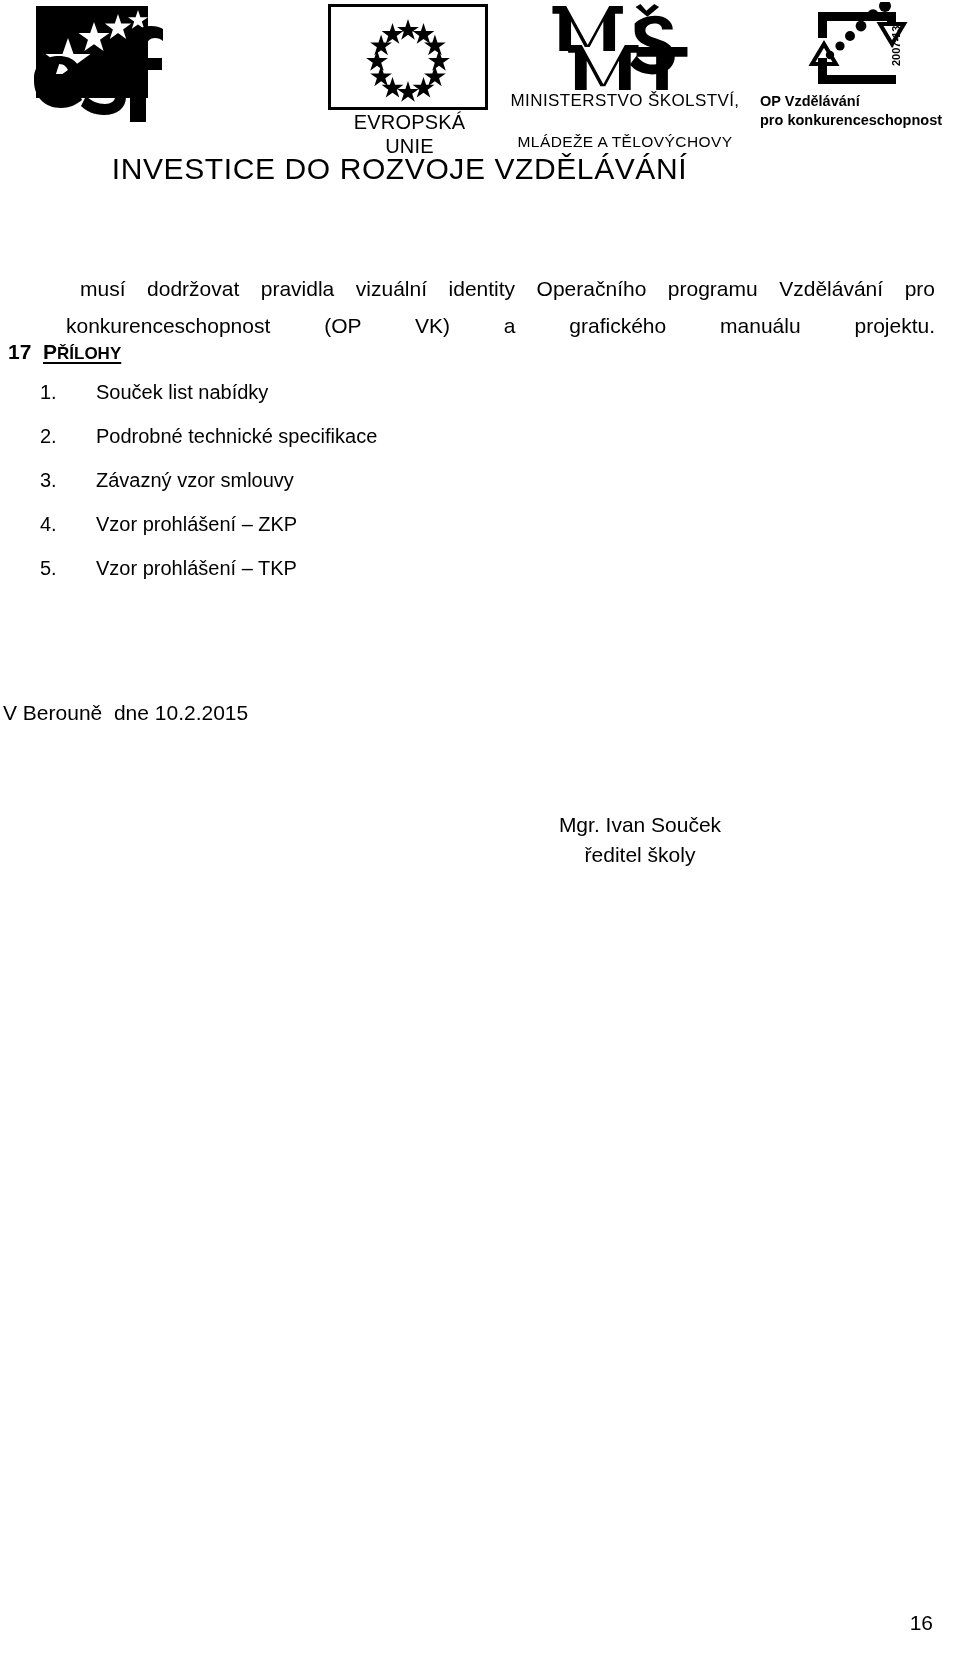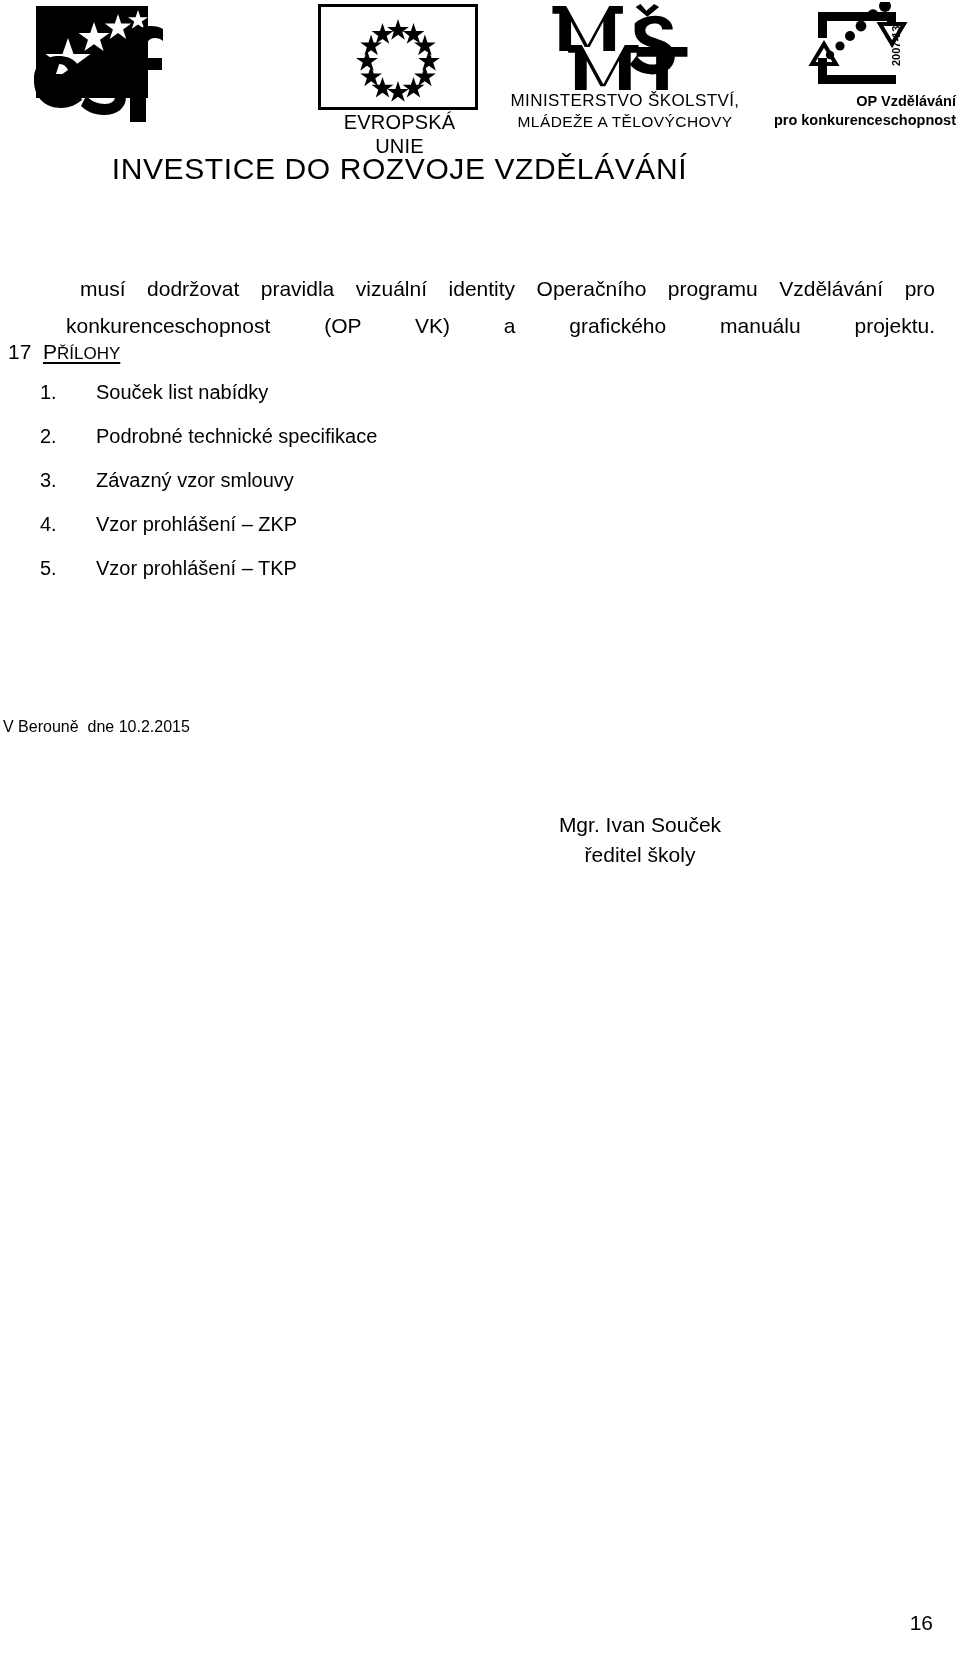--- a/index.html
+++ b/index.html
@@ -47,21 +47,21 @@
     width: 120px;
     font-weight: bold;
     font-size: 23px;
     line-height: 27px;
     letter-spacing: -0.3px;
   }
 
   
   .eu-logo {
     position: absolute;
-    left: 318px;
+    left: 328px;
     top: 4px;
     width: 170px;
     height: 130px;
   }
   .eu-flag {
     position: absolute;
     left: 0;
     top: 0;
     width: 160px;
     height: 106px;
@@ -98,21 +98,21 @@
   .msmt-caption {
     position: absolute;
     left: 0;
     top: 88px;
     width: 260px;
     text-align: center;
     font-size: 17px;
     line-height: 21px;
     letter-spacing: 0.4px;
   }
-  .msmt-caption .line2 { font-size: 15.5px; }
+  .msmt-caption .line2 { font-size: 15.5px; margin-top: 20px; }
 
   
   .opvk-logo {
     position: absolute;
     left: 760px;
     top: 2px;
     width: 200px;
     height: 132px;
   }
   .opvk-mark {
@@ -120,21 +120,21 @@
     left: 42px;
     top: 0;
     width: 118px;
     height: 92px;
   }
   .opvk-caption {
     position: absolute;
     left: 0;
     top: 90px;
     width: 196px;
-    text-align: right;
+    text-align: left;
     font-weight: bold;
     font-size: 14.5px;
     line-height: 19px;
   }
 
   
   .banner-slogan {
     position: absolute;
     left: 0;
     top: 152px;
@@ -170,21 +170,21 @@
     width: 100%;
   }
   .para .last-line { text-indent: 0; margin-left: 24px; }
 
   .section-heading {
     position: absolute;
     left: 8px;
     top: 78px;
     width: 400px;
     font-size: 21px;
-    font-weight: normal;
+    font-weight: bold;
     white-space: nowrap;
   }
   .section-heading .sec-num {
     display: inline-block;
     min-width: 35px;
   }
   .section-heading .sec-title {
     text-decoration: underline;
     text-underline-offset: 3px;
   }
@@ -213,22 +213,22 @@
     left: 0;
     top: 0;
     width: 34px;
     text-align: left;
     font-size: 20px;
   }
 
   .date-line {
     position: absolute;
     left: 3px;
-    top: 456px;
-    font-size: 16px;
+    top: 439px;
+    font-size: 21px;
     white-space: pre;
   }
 
   .signature-block {
     position: absolute;
     left: 430px;
     top: 548px;
     width: 420px;
     text-align: center;
   }

